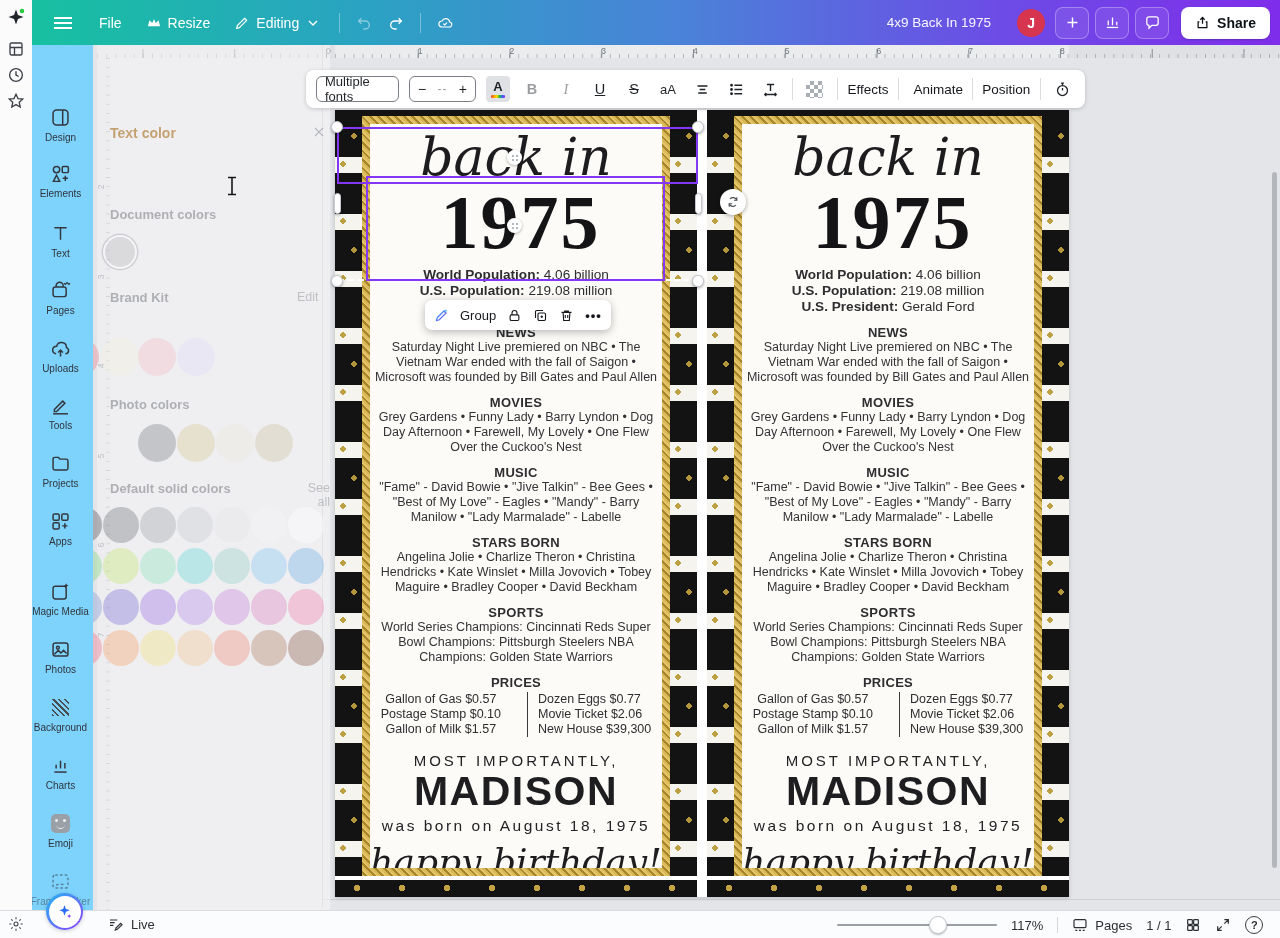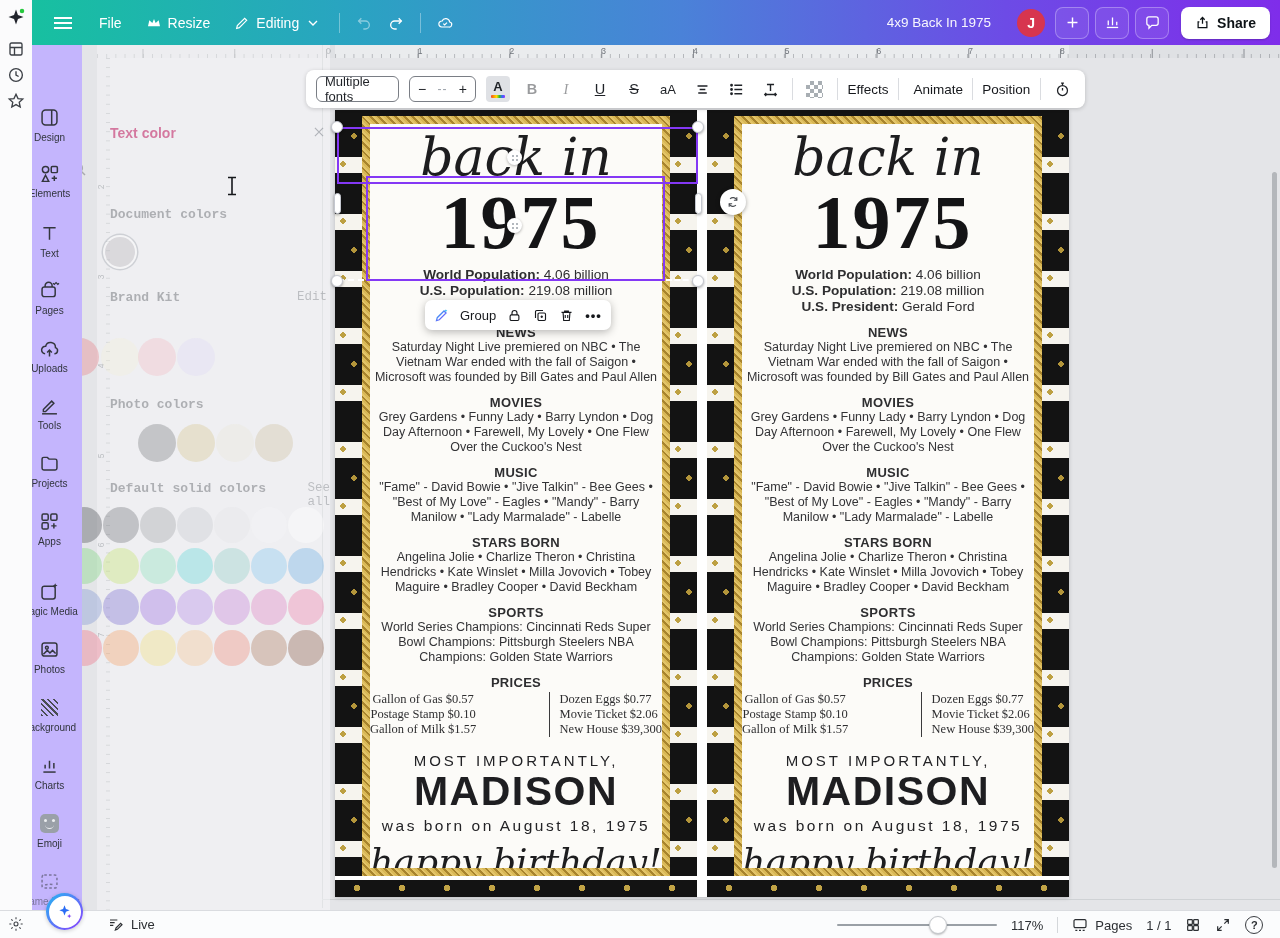--- a/index.html
+++ b/index.html
@@ -26,21 +26,21 @@
   .tb-ghost-btn svg { width:17px; height:17px; }
   #doc-title { color:rgba(255,255,255,.95); font-size:13.5px; font-weight:500; }
   #avatar { width:28px; height:28px; border-radius:50%; background:#d7354f; color:#fff; font-weight:700;
     font-size:14px; display:flex; align-items:center; justify-content:center; cursor:pointer; }
   #share-btn { height:32px; padding:0 14px; background:#fff; border-radius:8px; display:flex; align-items:center;
     gap:7px; color:#0d1216; font-weight:600; font-size:14px; cursor:pointer; box-shadow:0 1px 2px rgba(0,0,0,.2); }
   #share-btn svg { width:15px; height:15px; }
   .disabled { opacity:.45; }
 
   
-  #sidebar { position:absolute; left:17px; top:45px; width:65px; height:865px; background:#c4b5fd; z-index:10; }
+  #sidebar { position:absolute; left:28px; top:45px; width:65px; height:865px; background:#7dd3fc; z-index:10; }
   .sb-item { position:absolute; left:0; width:65px; text-align:center; cursor:pointer; color:#2f3339; }
   .sb-item .sb-ic { height:24px; display:flex; align-items:center; justify-content:center; }
   .sb-item .sb-ic svg { width:21px; height:21px; }
   .sb-item .sb-label { font-size:10px; margin-top:3px; color:#30343c; }
   .hatch { width:17px; height:17px;
     background:repeating-linear-gradient(45deg,#4a4d52 0 1.5px,transparent 1.5px 4px); }
   .emoji-ic { width:19px; height:19px; border-radius:5px; background:#9aa0a8; position:relative; }
   .emoji-ic::before { content:""; position:absolute; left:4px; top:5px; width:3px; height:3px; border-radius:50%;
     background:#eceef0; box-shadow:8px 0 0 #eceef0; }
   .emoji-ic::after { content:""; position:absolute; left:5px; top:10px; width:9px; height:4px;
@@ -93,21 +93,21 @@
     text-align:center; color:#2e2e30; }
   .p-script { font-family:"DejaVu Serif",serif; font-style:italic; font-size:52px; line-height:1.25;
     color:#1d1d1f; margin-top:2px; }
   .p-year { font-family:"Liberation Serif",serif; font-weight:700; font-size:76px; line-height:.95;
     letter-spacing:2px; color:#141416; margin-top:-4px;margin-left:9px; }
   .p-stats { margin-top:9px; font-size:13.6px; line-height:16px; }
   .p-stats b { font-weight:700; }
   .p-section { margin-top:10px; }
   .p-head { font-size:13px; font-weight:700; line-height:15px; letter-spacing:.3px; }
   .p-body { font-size:12.5px; line-height:15px; color:#333336; }
-  .p-prices { margin-top:2px; display:flex; justify-content:space-between; gap:16px; font-size:12.5px; line-height:15px;font-family:Liberation Serif, serif; }
+  .p-prices { margin-top:2px; display:flex; justify-content:center; gap:16px; font-size:12.5px; line-height:15px; }
   .p-prices .pr-left { padding-right:10px; }
   .p-prices .pr-right { padding-left:10px; border-left:1.3px solid #3a3a3c; text-align:left; }
   .p-most { margin-top:15px; font-size:15px; letter-spacing:3px; color:#232326; }
   .p-name { font-size:41px; font-weight:700; letter-spacing:1.5px; line-height:1.1; color:#1e1e21; }
   .p-born { margin-top:3px; font-size:15.5px; letter-spacing:2.5px; color:#232326; }
   .p-happy { font-family:"DejaVu Serif",serif; font-style:italic; font-size:36px; margin-top:6px; color:#1d1d1f; }
 
   
   #selection { position:absolute; left:0; top:0; width:100%; height:100%; z-index:4; pointer-events:none; }
   .sel-rect { position:absolute; border:2px solid #8438f5; }
@@ -130,23 +130,23 @@
     border-radius:7px; box-shadow:0 2px 8px rgba(0,0,0,.28); display:flex; align-items:center;
     padding:0 9px; gap:11px; z-index:6; }
   #float-toolbar .ft-ic { display:flex; align-items:center; cursor:pointer; }
   #float-toolbar svg { width:15px; height:15px; }
   #group-label { font-size:13px; font-weight:500; color:#16181c; cursor:pointer; }
   #more-dots { font-size:13px; letter-spacing:1px; color:#16181c; cursor:pointer; font-weight:700; }
 
   
   #color-panel { position:absolute; left:97px; top:45px; width:233px; height:865px; z-index:5;
     background:rgba(247,248,250,.55); }
-  .fade { opacity:.38;font-family:Liberation Mono, monospace; }
+  .fade { opacity:.38; }
   .fade-strong { opacity:.55; }
-  #panel-title { position:absolute; left:13px; top:80px; font-size:14px; font-weight:600; color:#be185d; }
+  #panel-title { position:absolute; left:13px; top:80px; font-size:14px; font-weight:600; color:#a16207; }
   #panel-close { position:absolute; left:215px; top:80px; width:14px; height:14px; color:#7e838b; cursor:pointer; }
   #panel-close svg { width:14px; height:14px; }
   #panel-search { position:absolute; left:8px; top:110px; width:216px; height:31px; border:1.5px solid #c6c9cf;
     border-radius:8px; background:rgba(255,255,255,.5); font-size:13px; color:#5b6066; padding:0 10px;
     font-family:"Liberation Sans",sans-serif; }
   #panel-search::placeholder { color:#9aa0a8; }
   .panel-head { position:absolute; font-size:13px; font-weight:600; color:#44484e; }
   .panel-link { position:absolute; font-size:12.5px; color:#6b7075; cursor:pointer;text-align:right; }
   .swatch { position:absolute; border-radius:50%; cursor:pointer; }
   .swatch.selected { box-shadow:0 0 0 2px #fff,0 0 0 3.5px #9aa0a8; }

